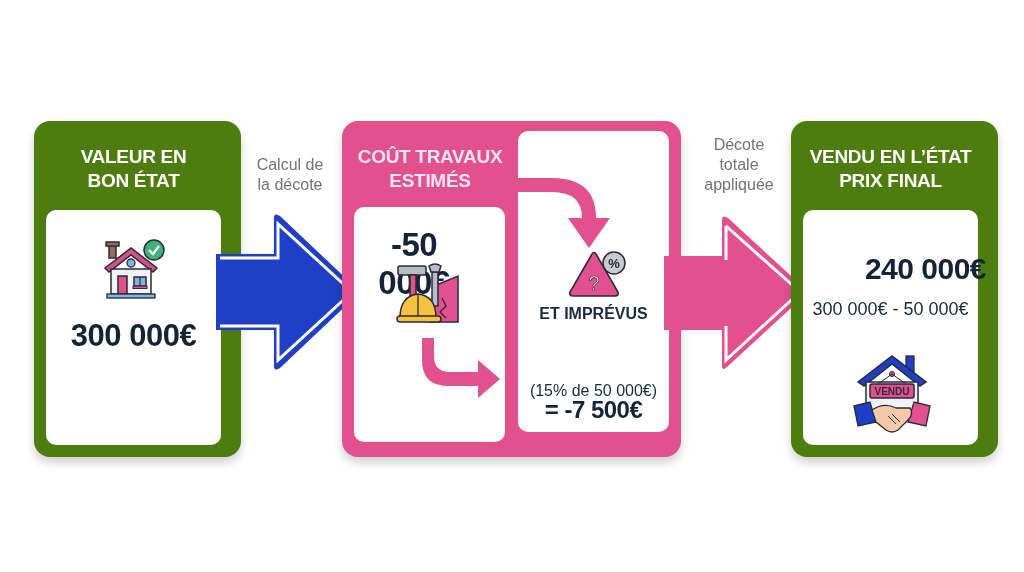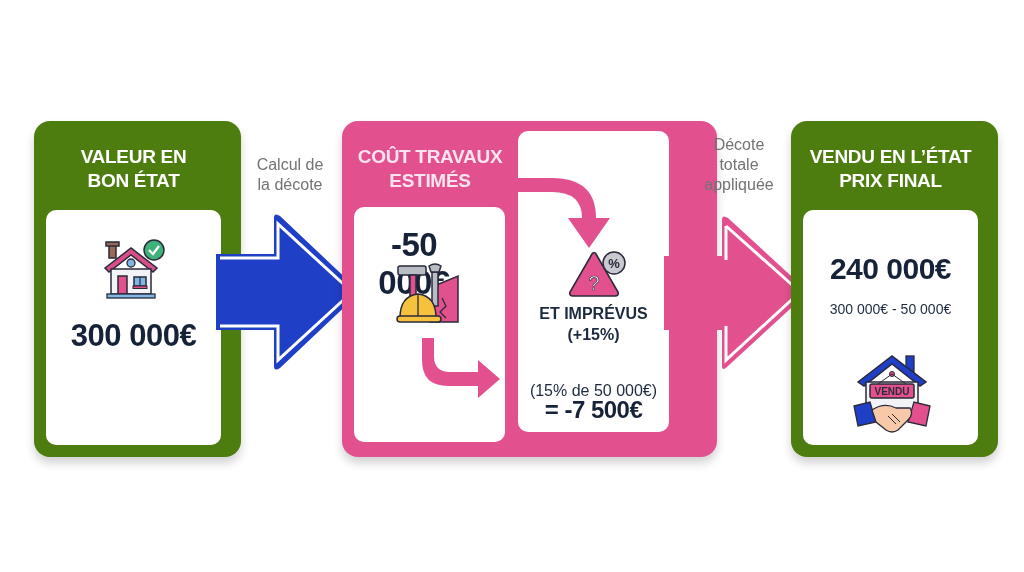--- a/index.html
+++ b/index.html
@@ -1,20 +1,20 @@
 <!DOCTYPE html>
 <html><head>
 <meta charset="utf-8">
 <style>
   html,body{margin:0;padding:0;}
   body{width:1024px;height:572px;background:#ffffff;position:relative;overflow:hidden;font-family:"Liberation Sans","DejaVu Sans",sans-serif;color:#152238;}
   .abs{position:absolute;}
   .card{position:absolute;border-radius:16px;box-shadow:0 6px 10px rgba(0,0,0,0.18);}
   .blue{background:#4d7c0f;padding-left:8px;}
-  .pink{background:#e2518e;padding-left:36px;}
+  .pink{background:#e2518e;}
   .inner{position:absolute;background:#fff;border-radius:10px;}
   .hdr{position:absolute;color:#fff;font-weight:bold;text-align:center;font-size:19px;line-height:24px;letter-spacing:-0.3px;}
   .pinkhdr{color:#fbe4ef;}
   .big{position:absolute;font-weight:bold;text-align:center;color:#152238;letter-spacing:-0.5px;}
   .label{position:absolute;text-align:center;font-size:16px;line-height:20px;color:#737373;}
   .small{position:absolute;text-align:center;color:#1b2a3e;}
   svg{display:block;}
 </style>
 </head>
 <body>
@@ -97,21 +97,20 @@
   <svg width="62" height="50" viewBox="0 0 62 50">
     <path d="M26,4 Q28,1 30,4 L52,42 Q53,46 49,46 L7,46 Q3,46 4,42 Z" fill="#e2518e" stroke="#2a2a3a" stroke-width="1.6"></path>
     <text x="28" y="40" text-anchor="middle" font-family="Liberation Sans, sans-serif" font-size="20" fill="#fff" stroke="#2a2a3a" stroke-width="0.6">?</text>
     <circle cx="48" cy="13" r="11" fill="#c8cad0" stroke="#2a2a3a" stroke-width="1.5"></circle>
     <text x="48" y="18" text-anchor="middle" font-family="Liberation Sans, sans-serif" font-size="13" font-weight="bold" fill="#2a2a3a">%</text>
   </svg>
 </div>
 
 <div class="small" style="left:518px;top:303px;width:151px;font-size:16px;line-height:21px;font-weight:bold;color:#1b2a3e;">
   <div>ET IMPRÉVUS</div>
-  <div>(+15%)</div>
 </div>
 <div class="small" style="left:518px;top:382px;width:151px;font-size:16px;">(15% de 50 000€)</div>
 <div class="big" style="left:518px;top:396px;width:151px;font-size:24px;">= -7 500€</div>
 
 <div class="abs" style="left:664px;top:212px;width:146px;height:162px;">
   <svg width="146" height="162" viewBox="0 0 146 162">
     <path d="M0,44 L58,44 L58,8 Q58,2 64,6 L138,74 Q144,80 138,86 L64,154 Q58,160 58,154 L58,118 L0,118 Z" fill="#e2518e"></path>
     <path d="M62,14 L136,80 L62,148 L62,114" fill="none" stroke="#ffffff" stroke-width="3"></path>
     <path d="M62,48 L62,14" fill="none" stroke="#ffffff" stroke-width="3"></path>
   </svg>
@@ -123,22 +122,22 @@
 </div>
 
 <div class="card blue" style="left:791px;top:121px;width:199px;height:336px;">
   <div class="hdr" style="left:0;top:24px;width:199px;">
     <div>VENDU EN L’ÉTAT</div>
     <div>PRIX FINAL</div>
   </div>
   <div class="inner" style="left:12px;top:89px;width:175px;height:235px;"></div>
 </div>
 
-<div class="big" style="left:803px;top:252px;width:175px;font-size:30px;">240 000€</div>
-<div class="small" style="left:803px;top:300px;width:175px;font-size:14px;line-height:18px;">
+<div class="big" style="left:803px;top:252px;width:175px;font-size:30px;padding-left:35px;">240 000€</div>
+<div class="small" style="left:803px;top:300px;width:175px;font-size:18px;line-height:18px;">
   <div>300 000€ - 50 000€</div>
 </div>
 
 <div class="abs" style="left:852px;top:352px;width:80px;height:84px;">
   <svg width="80" height="84" viewBox="0 0 80 84">
     <rect x="54" y="4" width="8" height="16" fill="#1f3fc7" stroke="#2a2a3a" stroke-width="1.3"></rect>
     <polygon points="6,30 40,4 74,30 68,34 40,12 12,34" fill="#1f3fc7" stroke="#2a2a3a" stroke-width="1.5"></polygon>
     <rect x="14" y="30" width="52" height="36" fill="#f2f3f7" stroke="#2a2a3a" stroke-width="1.5"></rect>
     <circle cx="40" cy="22" r="2.5" fill="#e2518e" stroke="#2a2a3a" stroke-width="1"></circle>
     <line x1="40" y1="22" x2="26" y2="32" stroke="#2a2a3a" stroke-width="1"></line>

